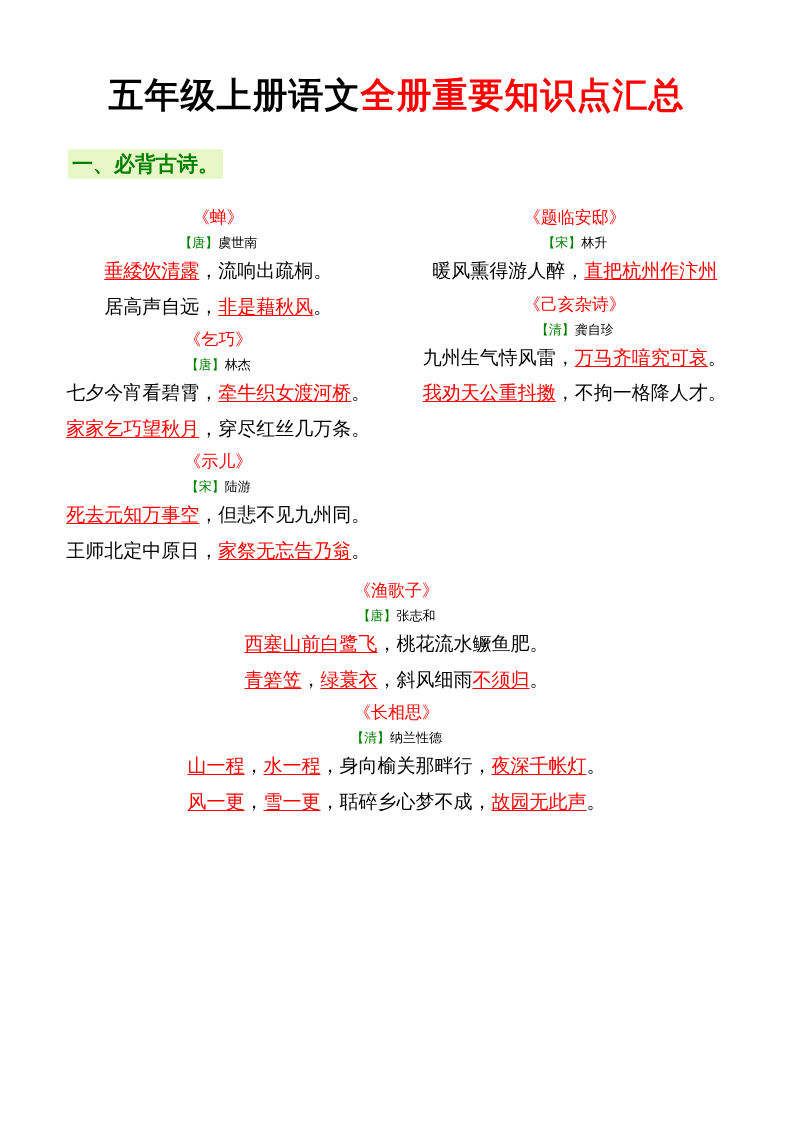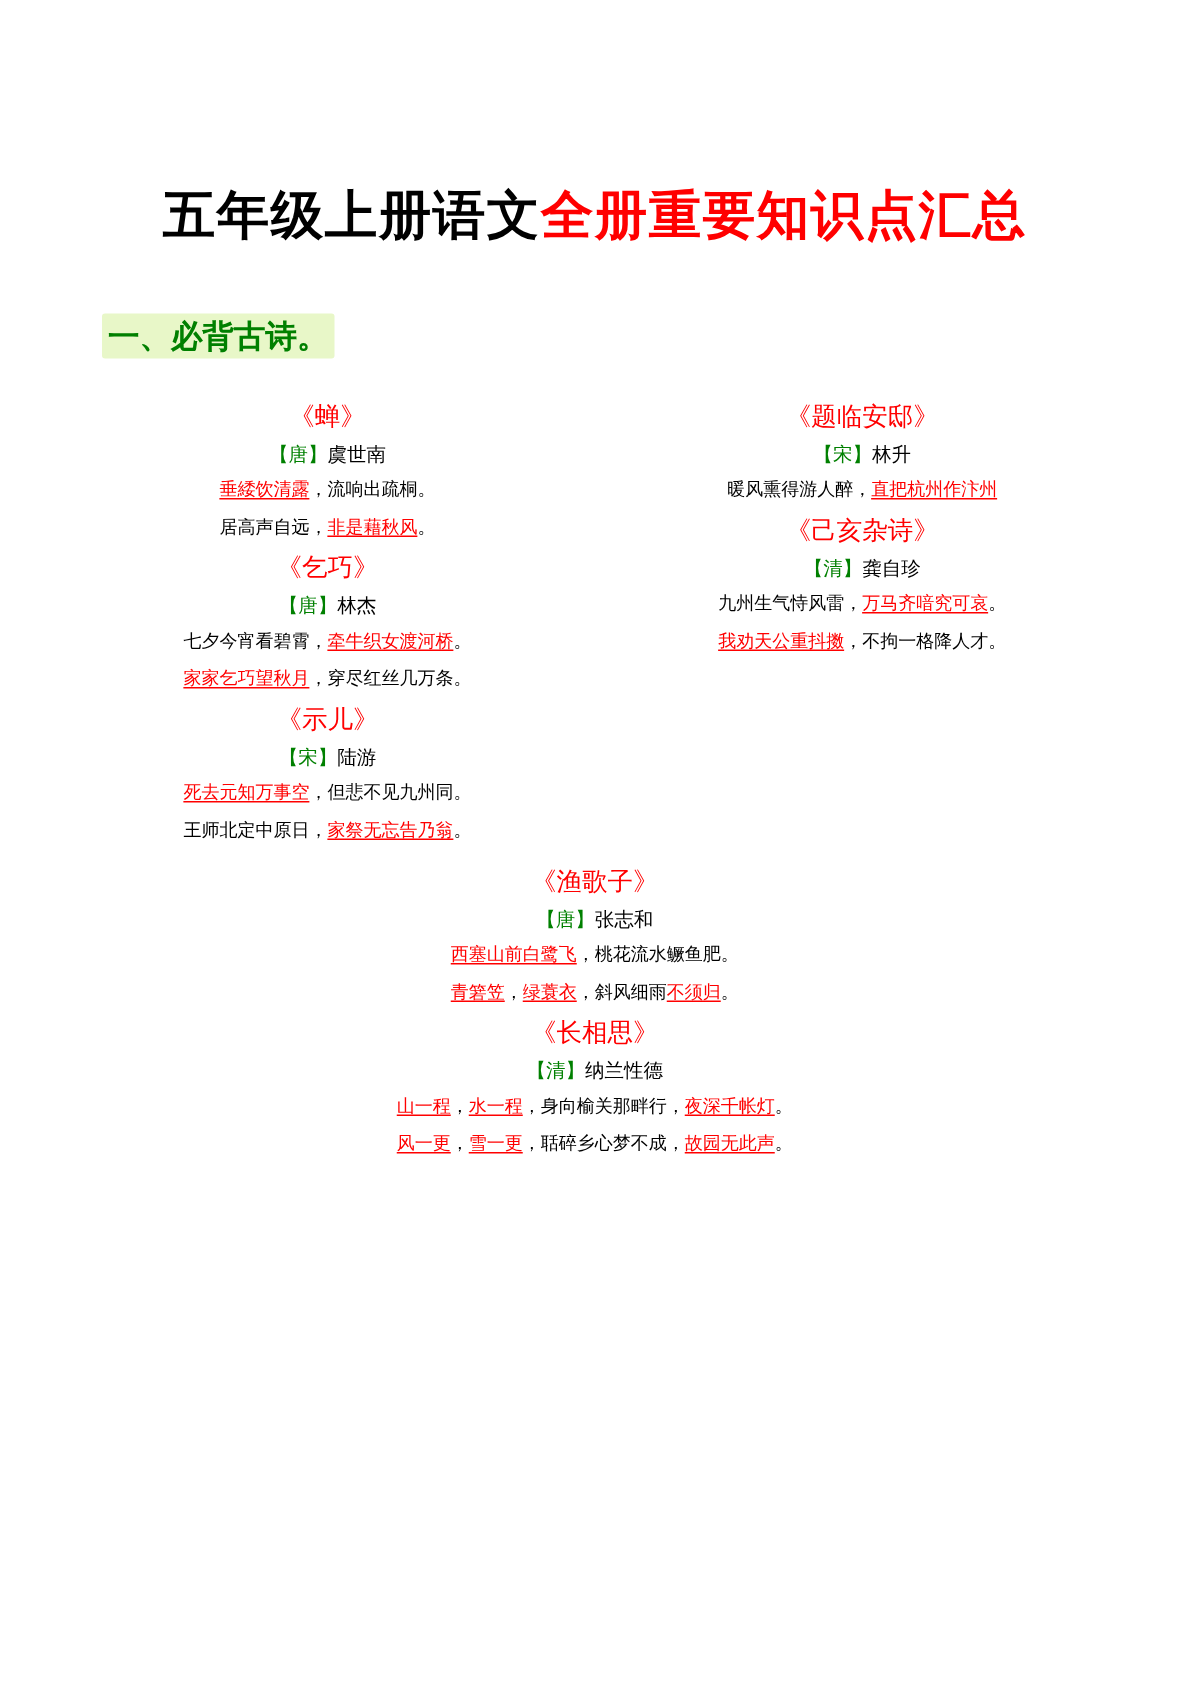--- a/index.html
+++ b/index.html
@@ -19,40 +19,40 @@
     width: 793px;
     height: 1122px;
     box-sizing: border-box;
     padding: 0 48px;
     position: relative;
   }
 
   
   .title-line {
     text-align: center;
-    margin-top: 120px;
+    margin-top: 72px;
     white-space: nowrap;
     font-weight: bold;
     font-size: 35px;
     letter-spacing: 1px;
   }
   .title-black { color: #000000; }
   .title-red { color: #ff0000; }
 
   .subtitle {
     text-align: center;
     margin-top: 22px;
     font-size: 22px;
     color: #ffa500;
     font-weight: bold;
     letter-spacing: 1px;
   }
 
   .section-heading {
-    margin-top: 42px;
+    margin-top: 30px;
     margin-left: 20px;
     font-size: 21px;
     font-weight: bold;
     color: #008000;
     display: inline-block;
     background: #e8f7c8;
     padding: 1px 4px;
     border-radius: 2px;
   }
 
@@ -77,21 +77,21 @@
   }
   .poem-author {
     text-align: center;
     font-size: 13px;
     margin: 0 0 5px 0;
     color: #000000;
   }
   .poem-author .dyn { color: #008000; }
   .poem-line {
     text-align: center;
-    font-size: 12px;
+    font-size: 19px;
     margin: 0 0 7px 0;
     line-height: 1.5;
     color: #000000;
     white-space: nowrap;
   }
   .u {
     color: #ff0000;
     text-decoration: underline;
     text-underline-offset: 2px;
   }

